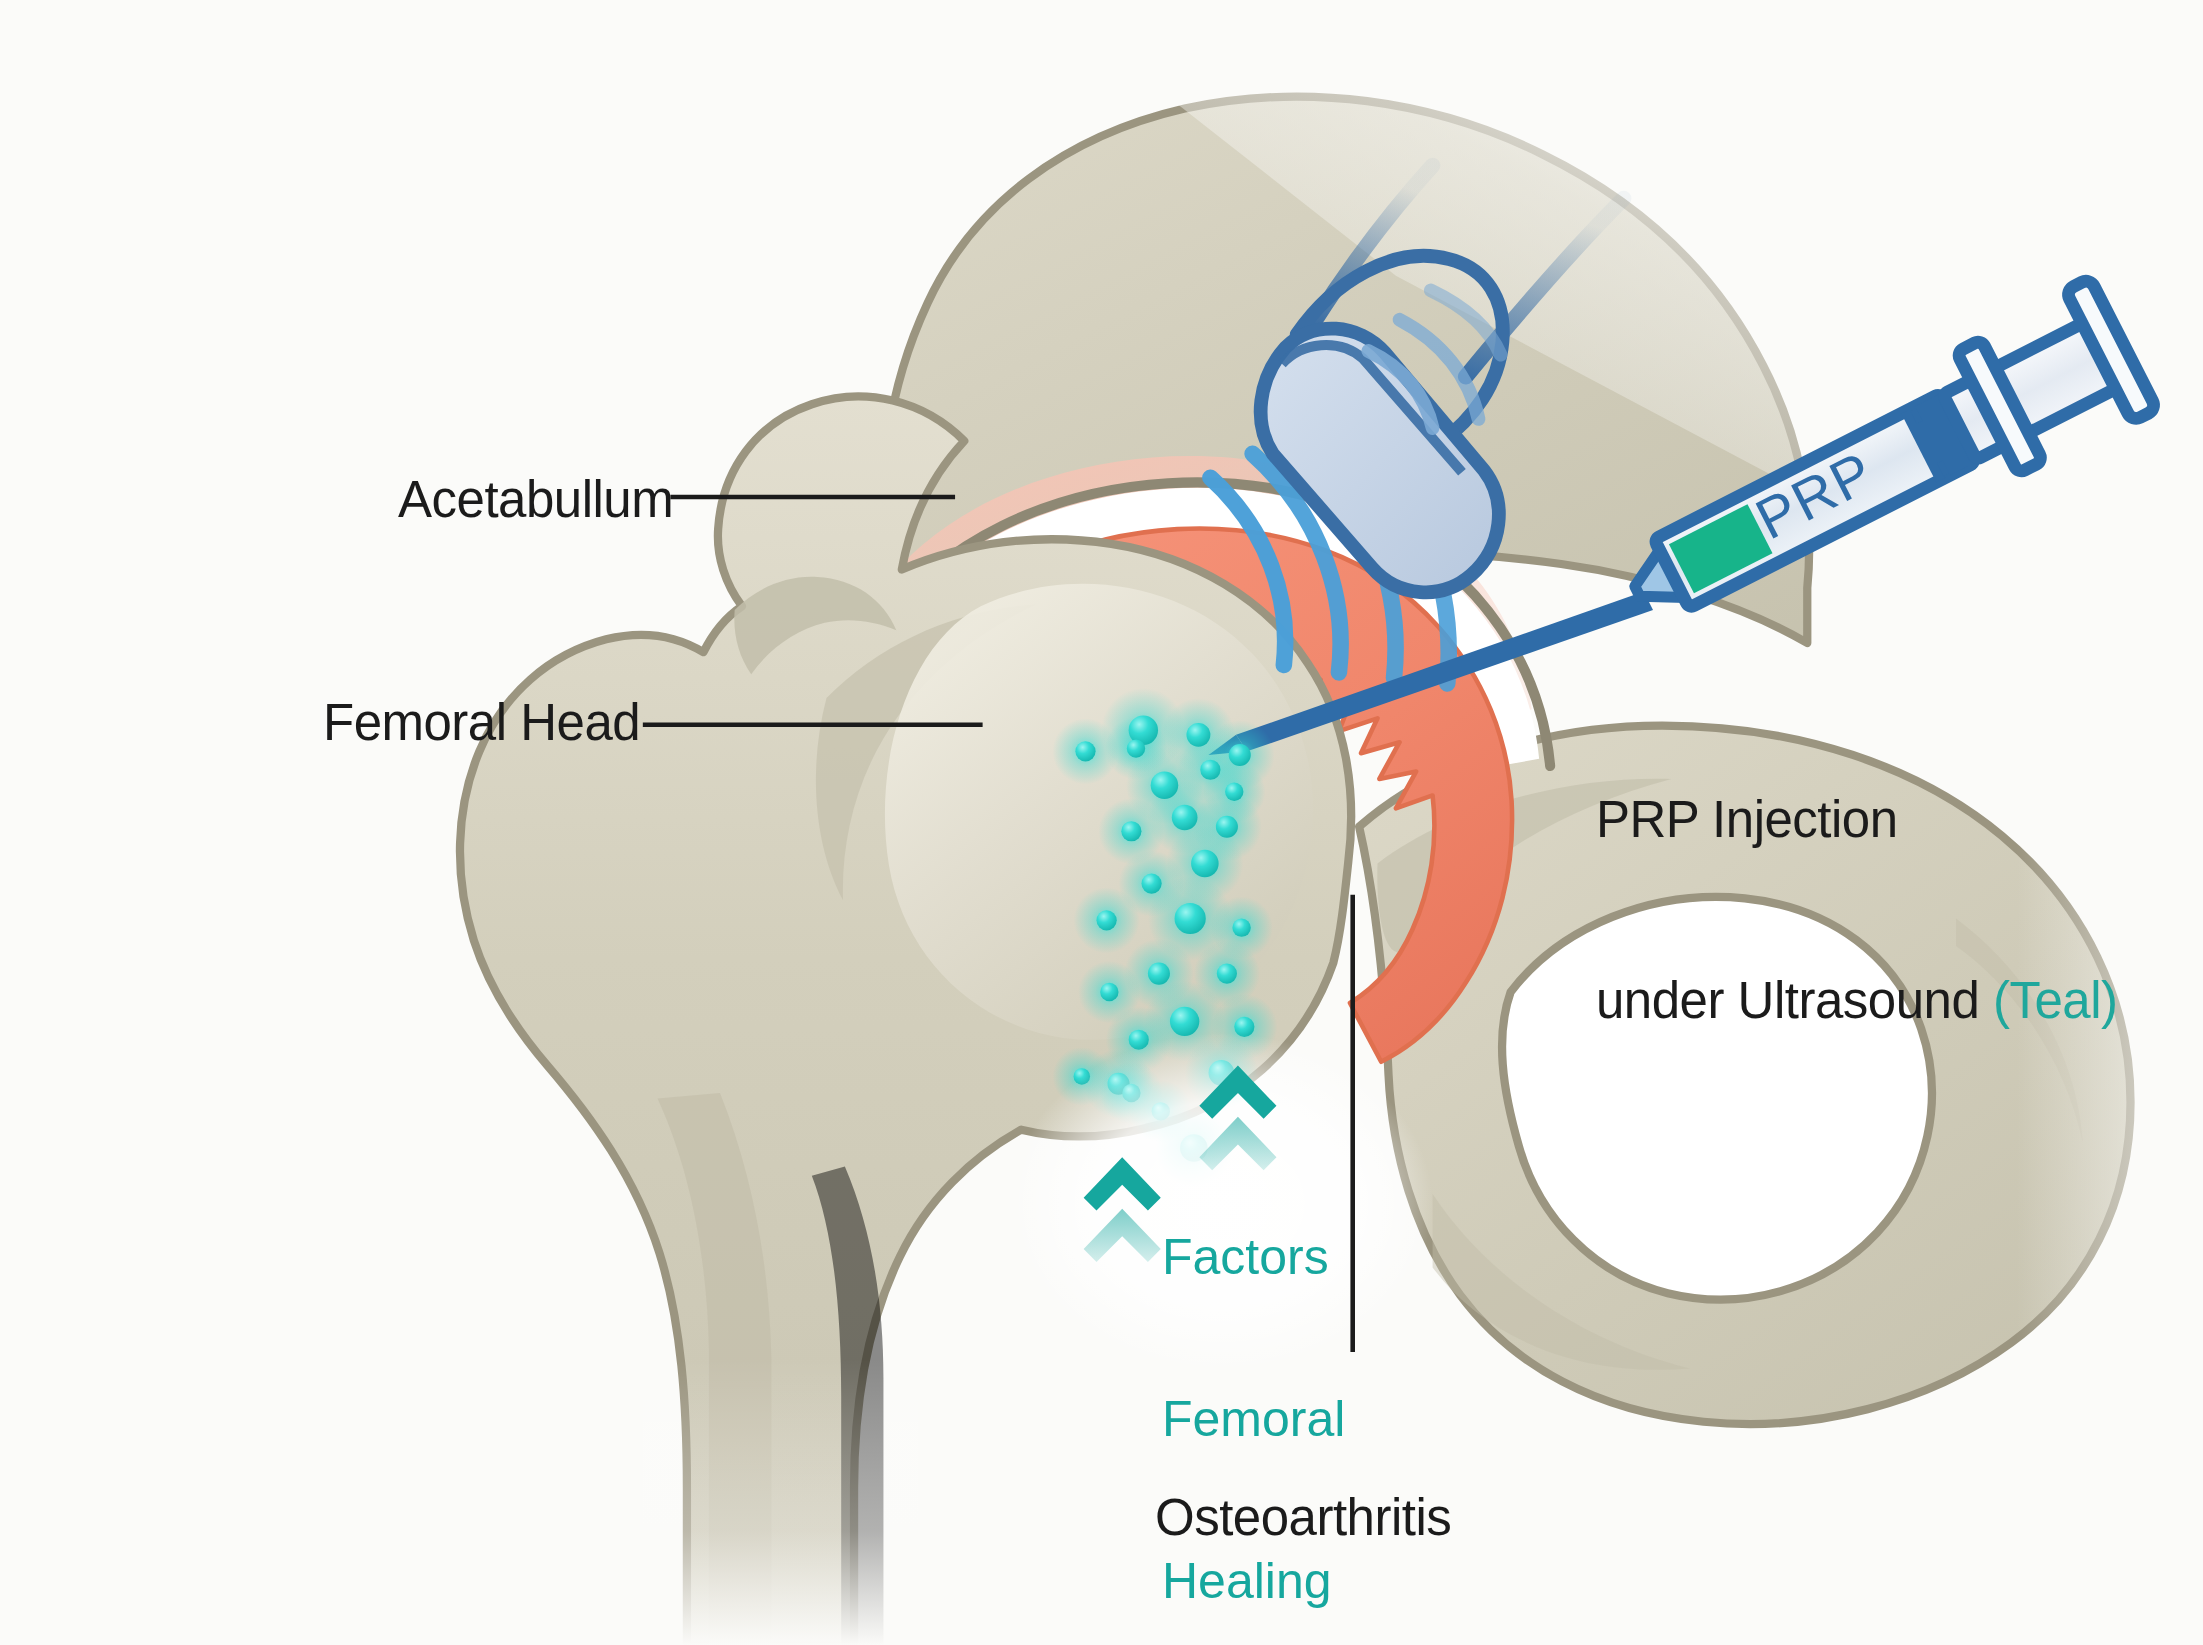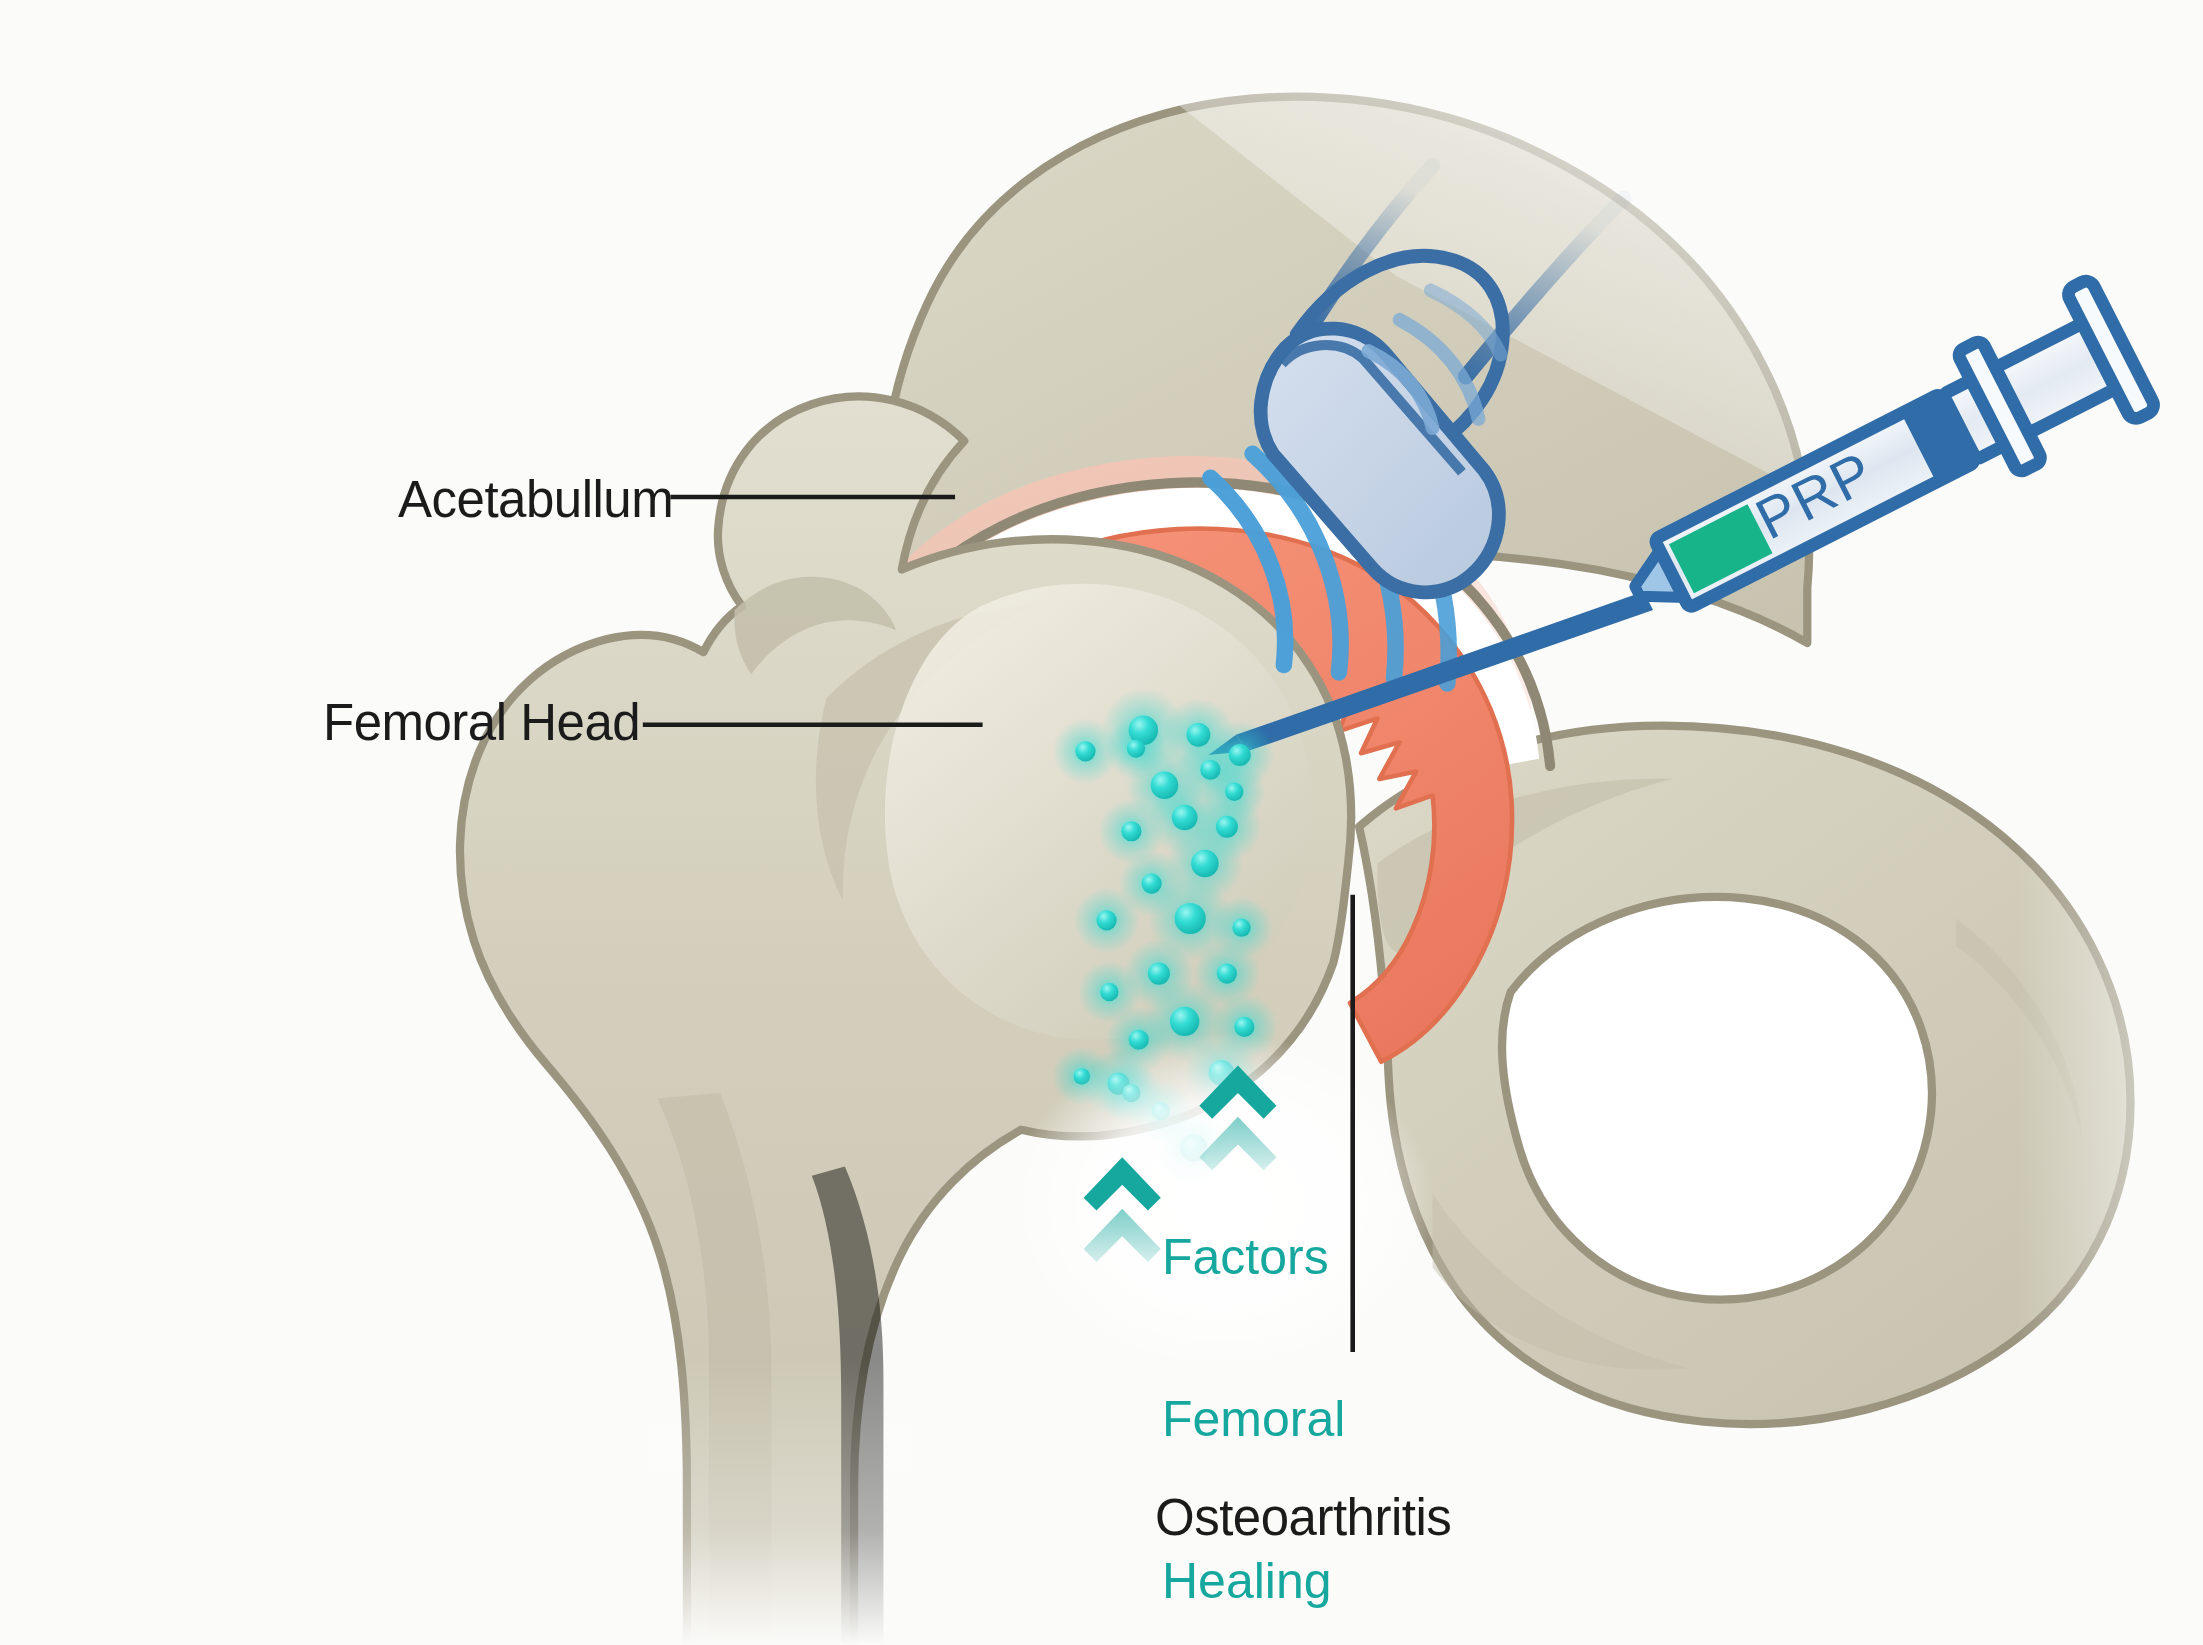--- a/index.html
+++ b/index.html
@@ -417,20 +417,24 @@
       <line x1="730" y1="541" x2="1040" y2="541"></line>
       <line x1="700" y1="789" x2="1070" y2="789"></line>
       <line x1="1473" y1="974" x2="1473" y2="1472"></line>
     </g>
   </svg>
 
   <div class="lbl lbl-anat" style="left:398px; top:470px;">Acetabullum</div>
 
   <div class="lbl lbl-anat" style="left:323px; top:693px;text-align:center;">Femoral Head</div>
 
+  <div class="lbl lbl-block" style="left:1596px; top:670px;">
+    <div>PRP Injection</div>
+    <div><span>under Ultrasound </span><span class="accent-teal">(Teal)</span></div>
+  </div>
 
   <div class="lbl lbl-block" style="left:1155px; top:1368px;">
     <div>Osteoarthritis</div>
     
   </div>
 
   <div class="gf-text" style="left:1162px; top:1122px;">
     <div>Factors</div>
     <div>Femoral</div>
     <div>Healing</div>

